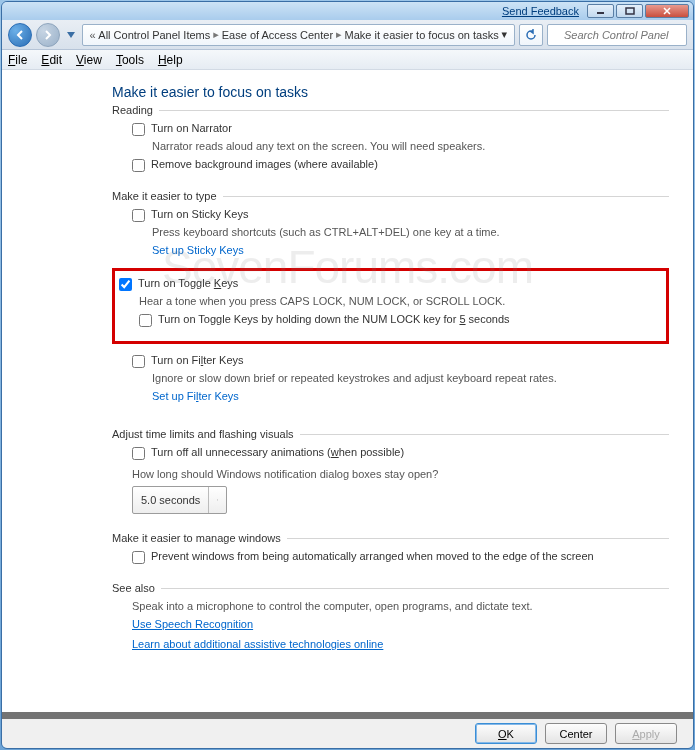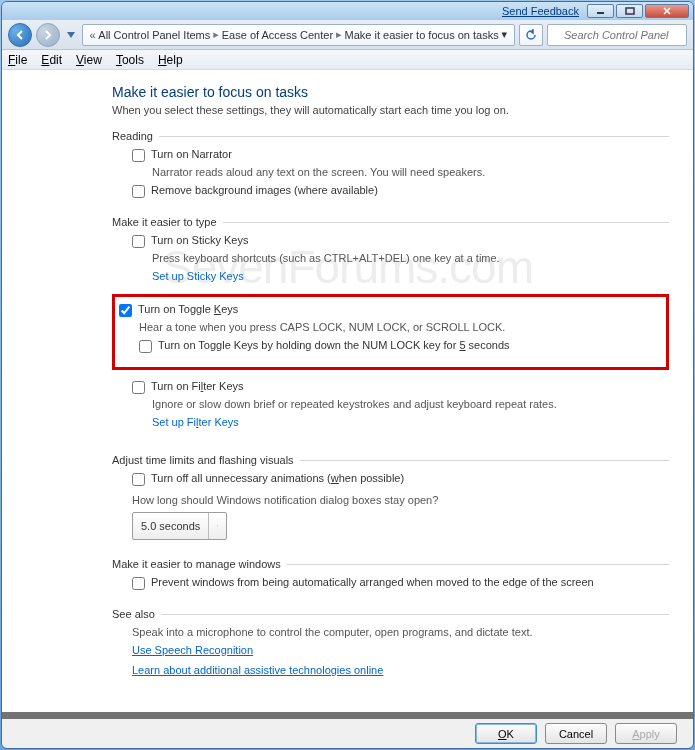--- a/index.html
+++ b/index.html
@@ -119,21 +119,20 @@
     <span><u>E</u>dit</span>
     <span><u>V</u>iew</span>
     <span><u>T</u>ools</span>
     <span><u>H</u>elp</span>
   </div>
 
   <div class="content">
     <div class="watermark">SevenForums.com</div>
 
     <h1>Make it easier to focus on tasks</h1>
-    <div class="sub">When you select these settings, they will automatically start each time you log on.</div>
 
     <div class="section">
       <div class="sechead">
           <span>Reading</span>
           <span class="rule"></span>
         </div>
       <label class="opt">
           <input type="checkbox" style="">
           <span>Turn on Narrator</span>
         </label>
@@ -213,16 +212,16 @@
           <span class="rule"></span>
         </div>
       <div class="desc" style="margin-left:20px">Speak into a microphone to control the computer, open programs, and dictate text.</div>
       <div class="link ul" style="margin-left:20px;display:block">Use Speech Recognition</div>
       <div class="link ul" style="margin-left:20px;display:block">Learn about additional assistive technologies online</div>
     </div>
   </div>
 
   <div class="footer">
     <button class="btn default"><u>O</u><span>K</span></button>
-    <button class="btn">Cancel</button>
+    <button class="btn">Center</button>
     <button class="btn disabled"><u>A</u><span>pply</span></button>
   </div>
 </div>
 
 </body></html>

